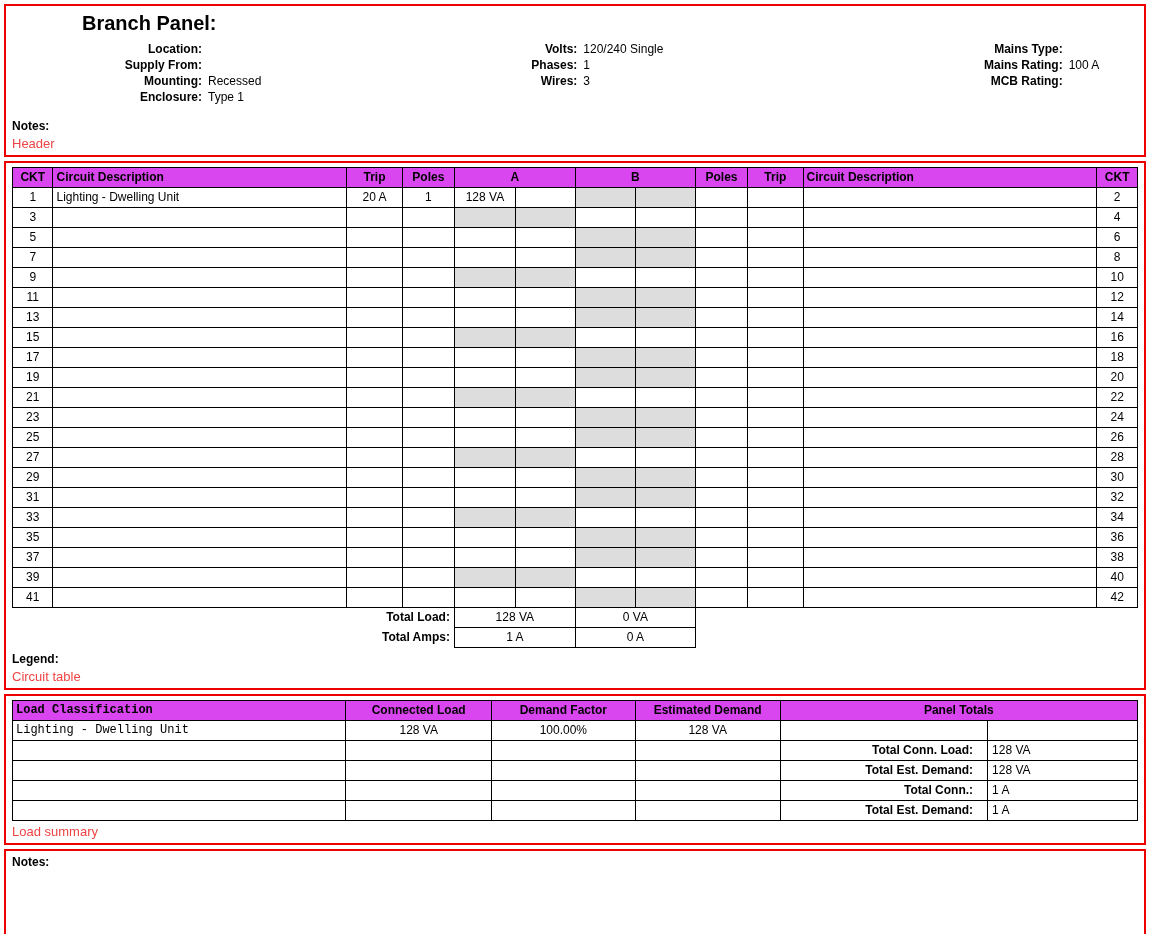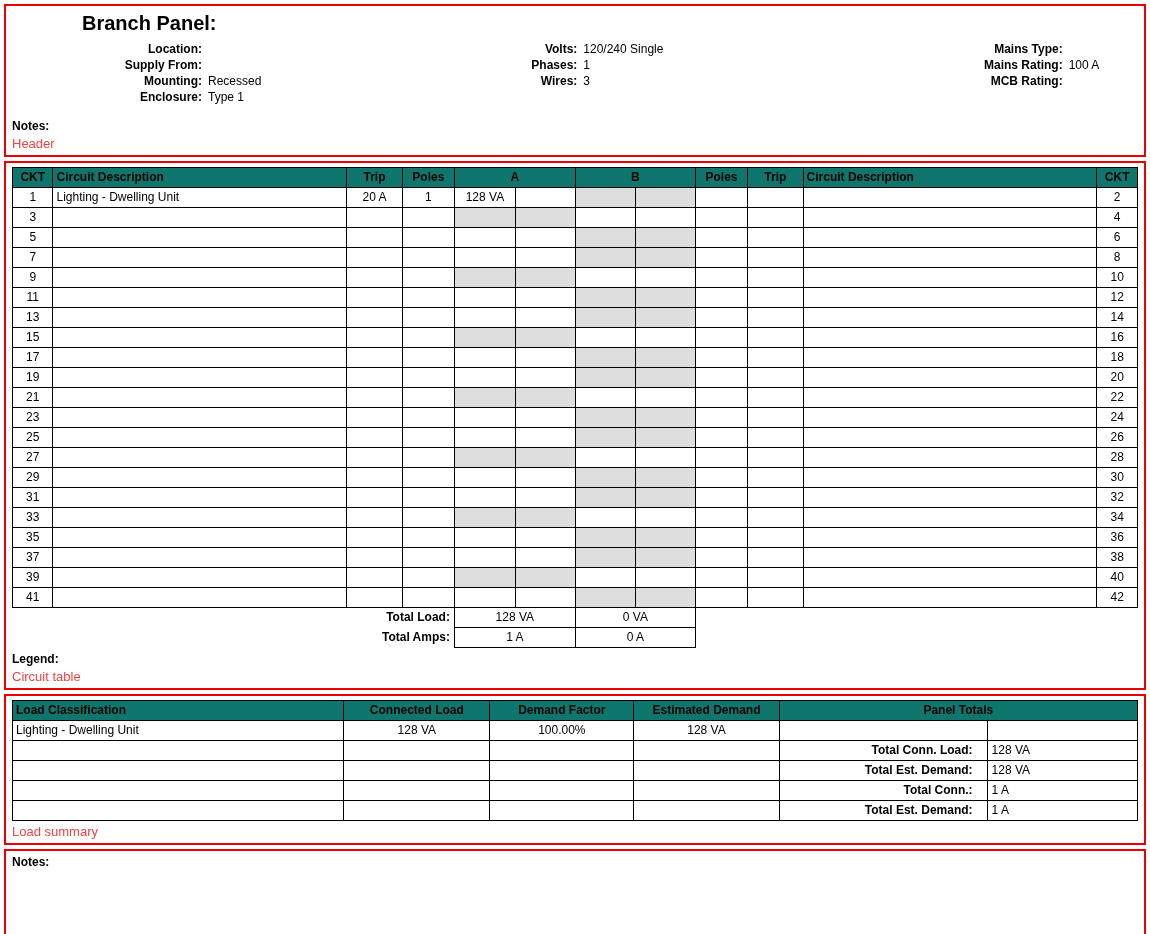--- a/index.html
+++ b/index.html
@@ -31,37 +31,37 @@
   .hdr-row { display:flex; }
   .hdr-col { flex:1; }
   .hdr-line { display:flex; padding:1px 0; }
   .hdr-lab { text-align:right; font-weight:bold; padding-right:6px; width:190px; }
   .hdr-lab.wide { width:300px; }
   .hdr-val { text-align:left; }
   .notes-lab { font-weight:bold; padding-top:14px; }
 
   table { border-collapse:collapse; width:100%; }
   td,th { border:1px solid #000; padding:1px 3px; font-size:12px; height:17px; line-height:15px; }
-  th { font-weight:bold; text-align:center; background:#0f766e; }
+  th { font-weight:bold; text-align:center; background:#d946ef; }
 
   
   .ckt    { width:34px; text-align:center; }
   .desc   { width:300px; text-align:left; }
   .trip   { width:50px; text-align:center; }
   .poles  { width:46px; text-align:center; }
   .half   { width:56px; text-align:center; }
   .shade  { background:#ddd; }
   .total-lab { text-align:right; font-weight:bold; border-left:none; padding-right:4px;}
   .total-val { text-align:center; }
   .no-border { border:none !important;margin-top:36px; }
 
   .leg { font-weight:bold; padding:4px 0 0 0; border:none;}
 
   
-  .ls-class { width:360px; text-align:left; }
+  .ls-class { width:360px; text-align:left;font-family:Liberation Mono, monospace; }
   .ls-std   { width:150px; text-align:center; }
   .ls-ptlab { width:210px; text-align:right; font-weight:bold; padding-right:14px;}
   .ls-ptval { width:160px; text-align:left; padding-left:4px;}
 
   .foot-notes { font-weight:bold; }
   .footer-sec { min-height:90px; }
 </style>
 </head>
 <body>
 

